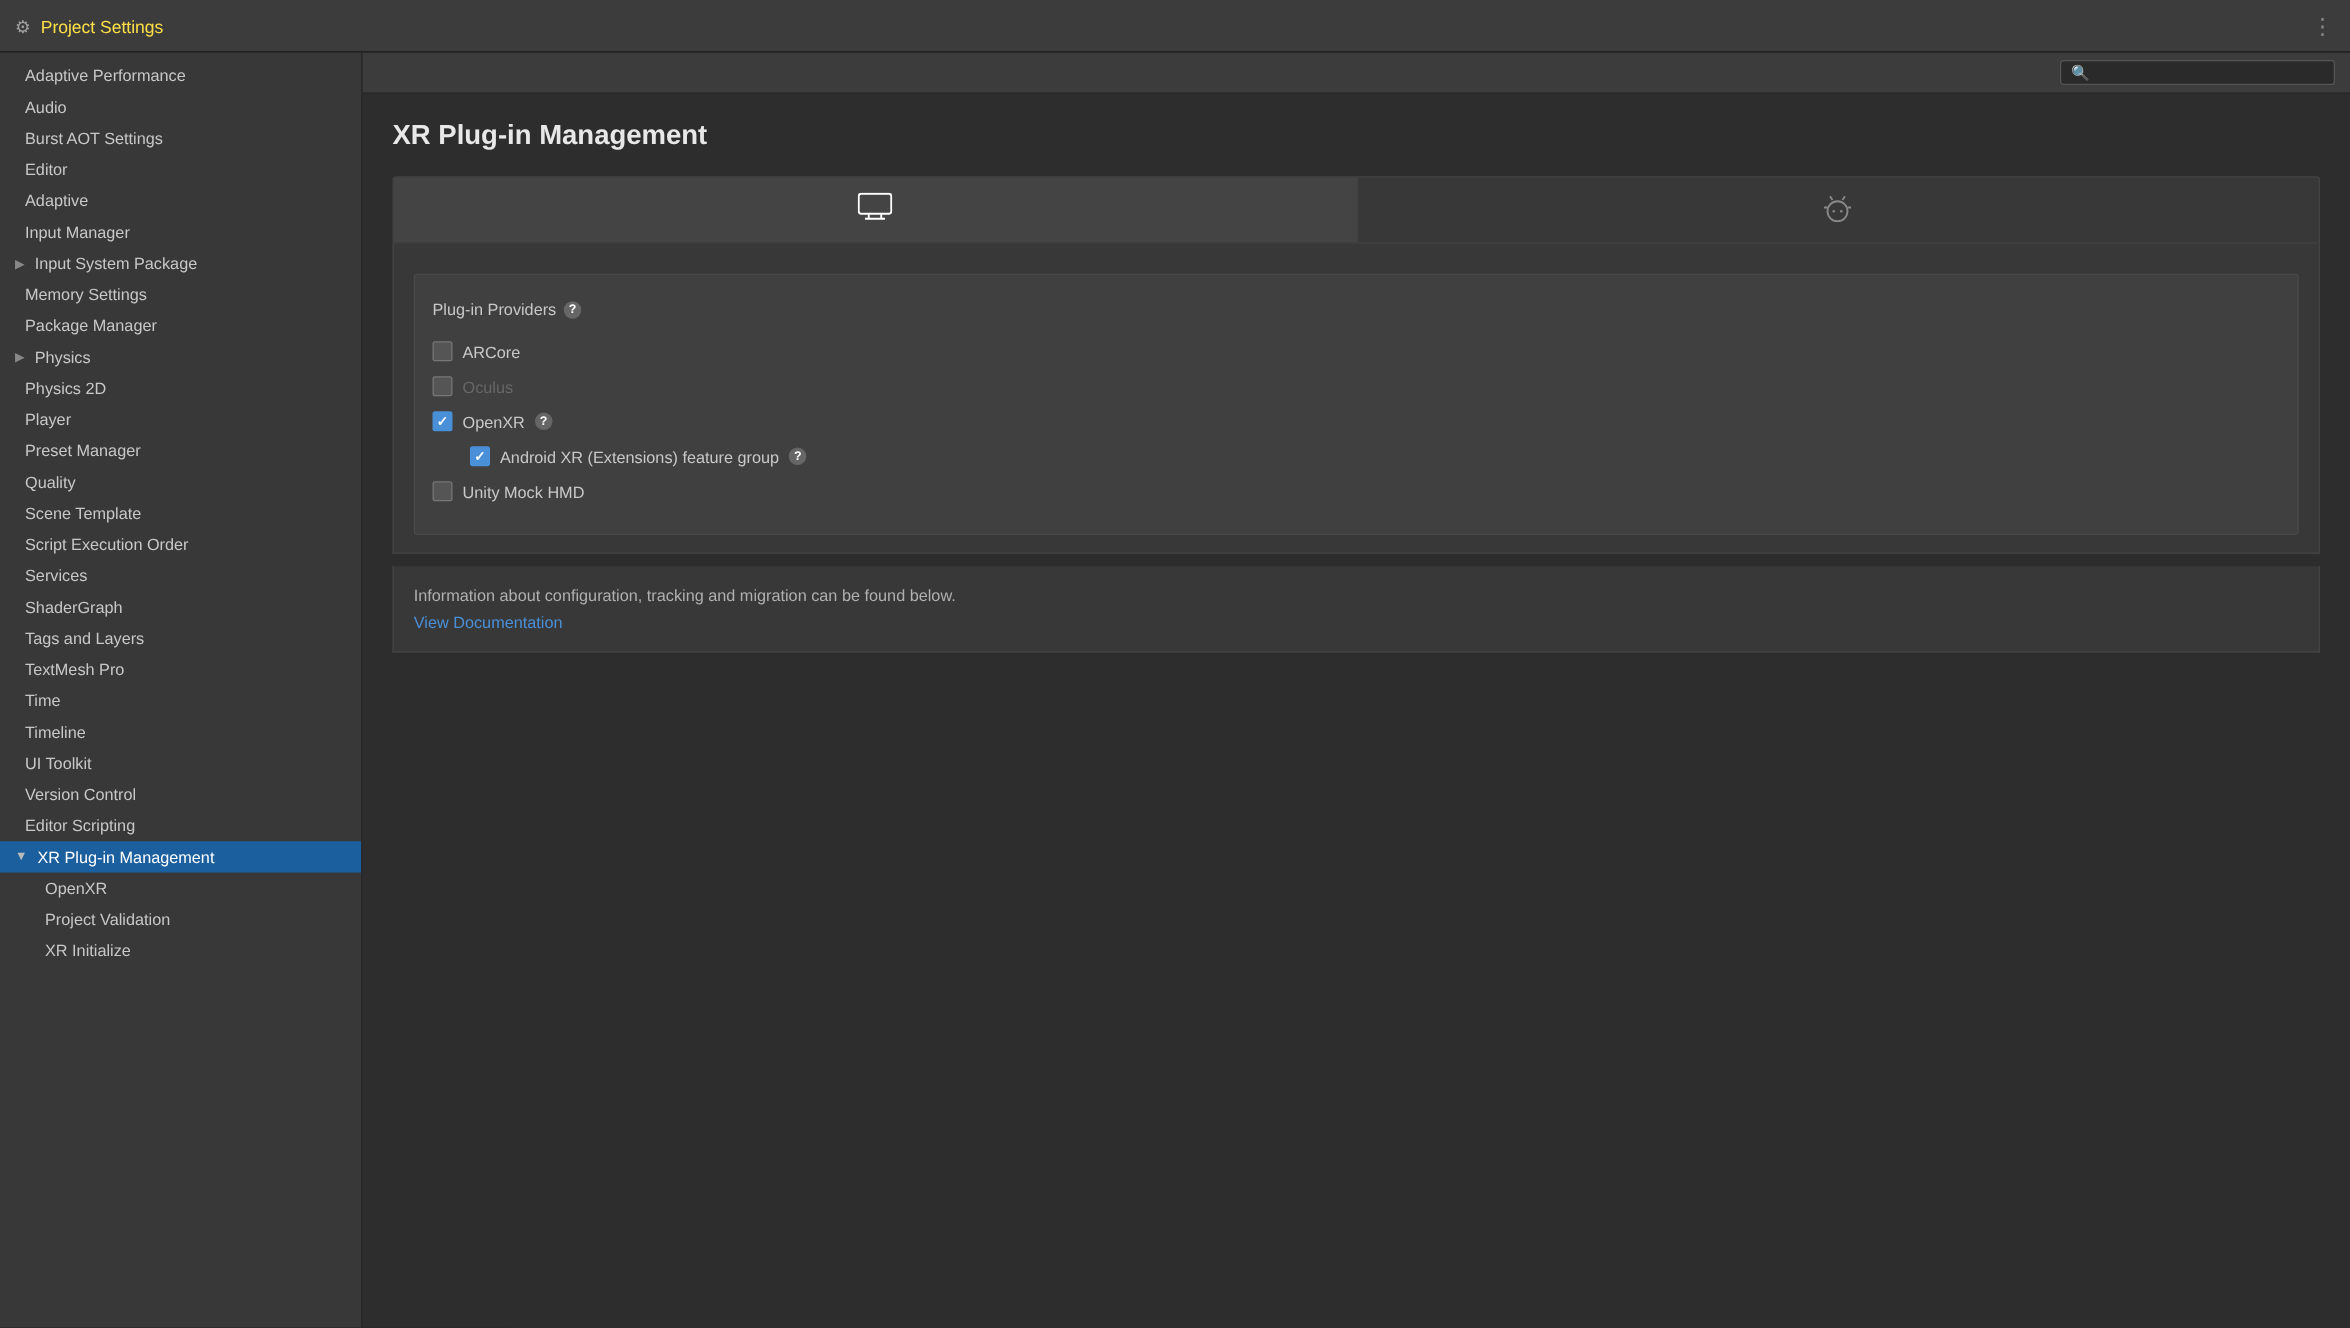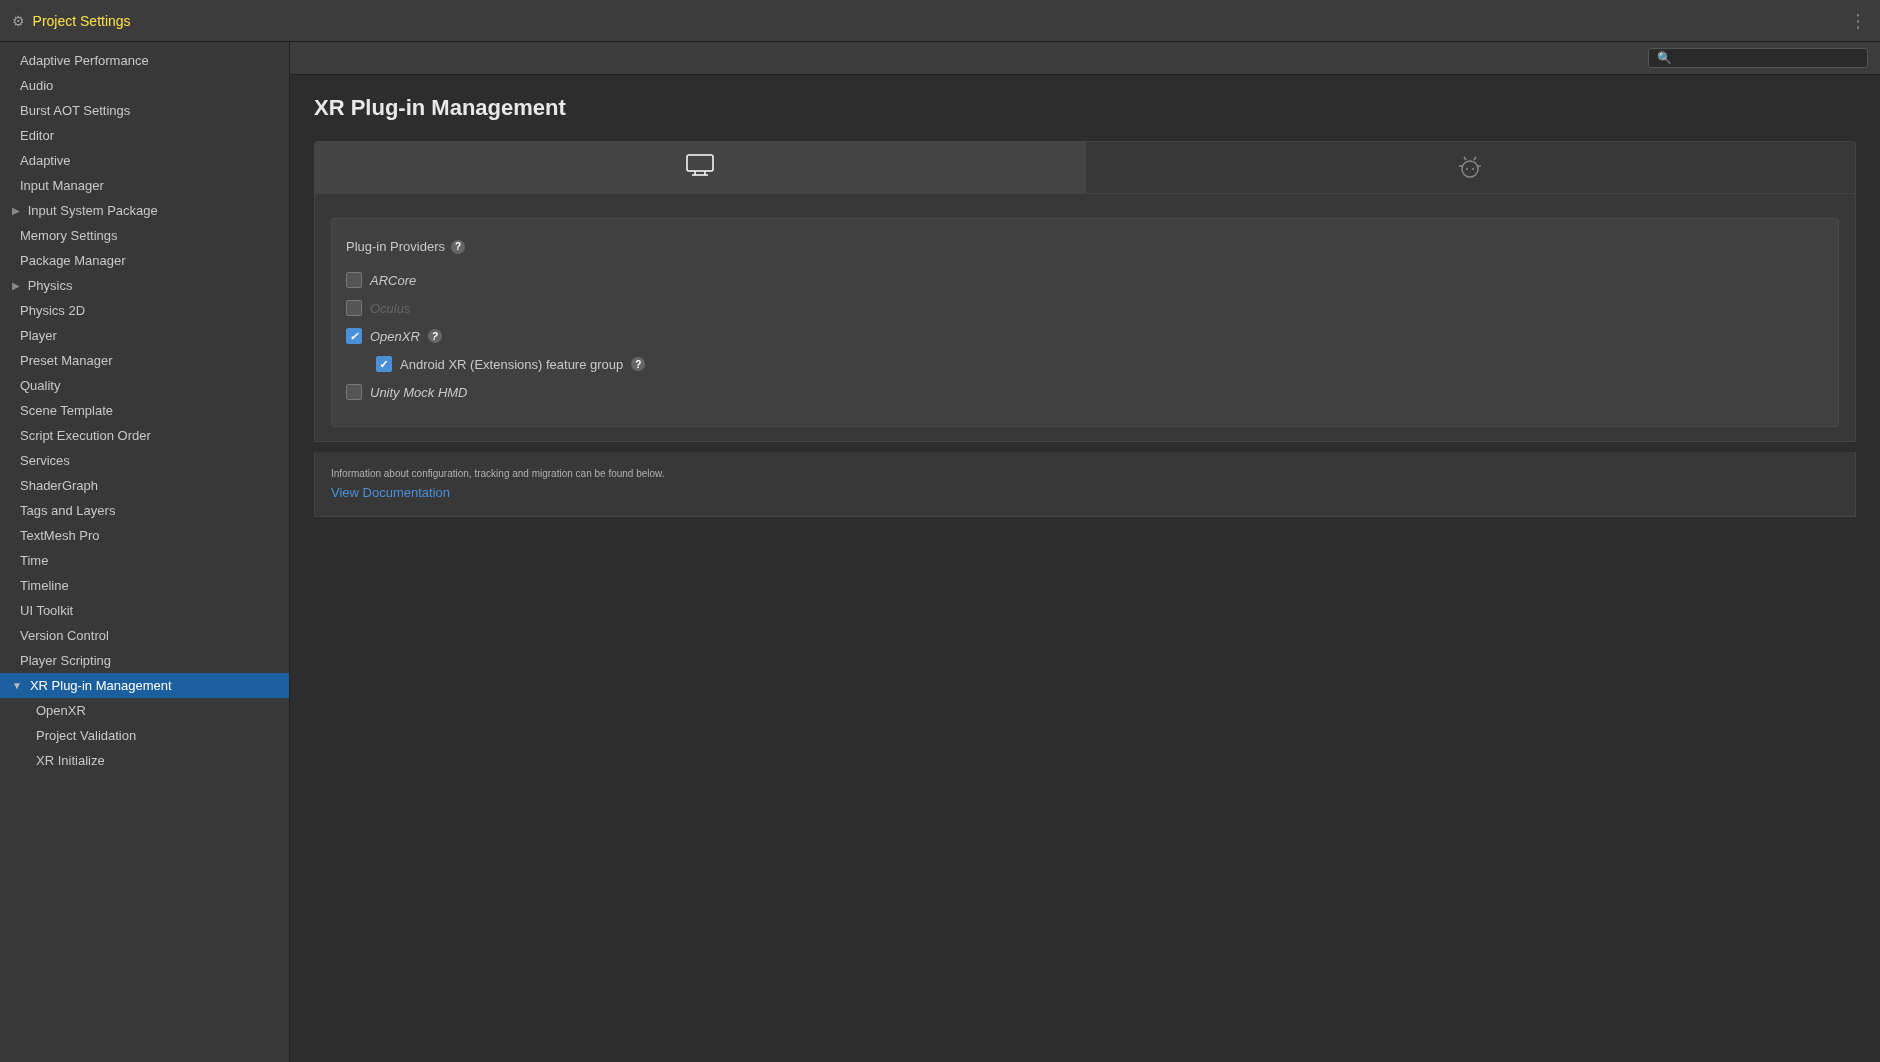--- a/index.html
+++ b/index.html
@@ -252,39 +252,38 @@
       font-size: 10px;
       font-weight: bold;
       cursor: pointer;
       flex-shrink: 0;
     }
 
     .provider-row {
       display: flex;
       align-items: center;
       padding: 6px 0;
-      font-style: italic;
     }
     .provider-sub-row {
       display: flex;
       align-items: center;
       padding: 6px 0 6px 30px;
     }
 
     
     .info-section {
       background: #383838;
       border: 1px solid #444;
       border-top: none;
       padding: 16px;
       margin-top: 10px;
     }
     .info-text {
       color: #b0b0b0;
-      font-size: 10px;
+      font-size: 13px;
       margin-bottom: 6px;
     }
     .info-link {
       color: #4a90d9;
       cursor: pointer;
       font-size: 13px;
       text-decoration: none;
       margin-top: 46px;
     }
   </style>
@@ -368,21 +367,21 @@
       <div class="sidebar-item">
         <span>Timeline</span>
       </div>
       <div class="sidebar-item">
         <span>UI Toolkit</span>
       </div>
       <div class="sidebar-item">
         <span>Version Control</span>
       </div>
       <div class="sidebar-item">
-        <span>Player Scripting</span>
+        <span>Editor Scripting</span>
       </div>
       <div class="sidebar-item active">
         <span class="arrow expanded">▼</span>
         <span>XR Plug-in Management</span>
       </div>
       <div class="sidebar-item child">
         <span>OpenXR</span>
       </div>
       <div class="sidebar-item child">
         <span>Project Validation</span>

